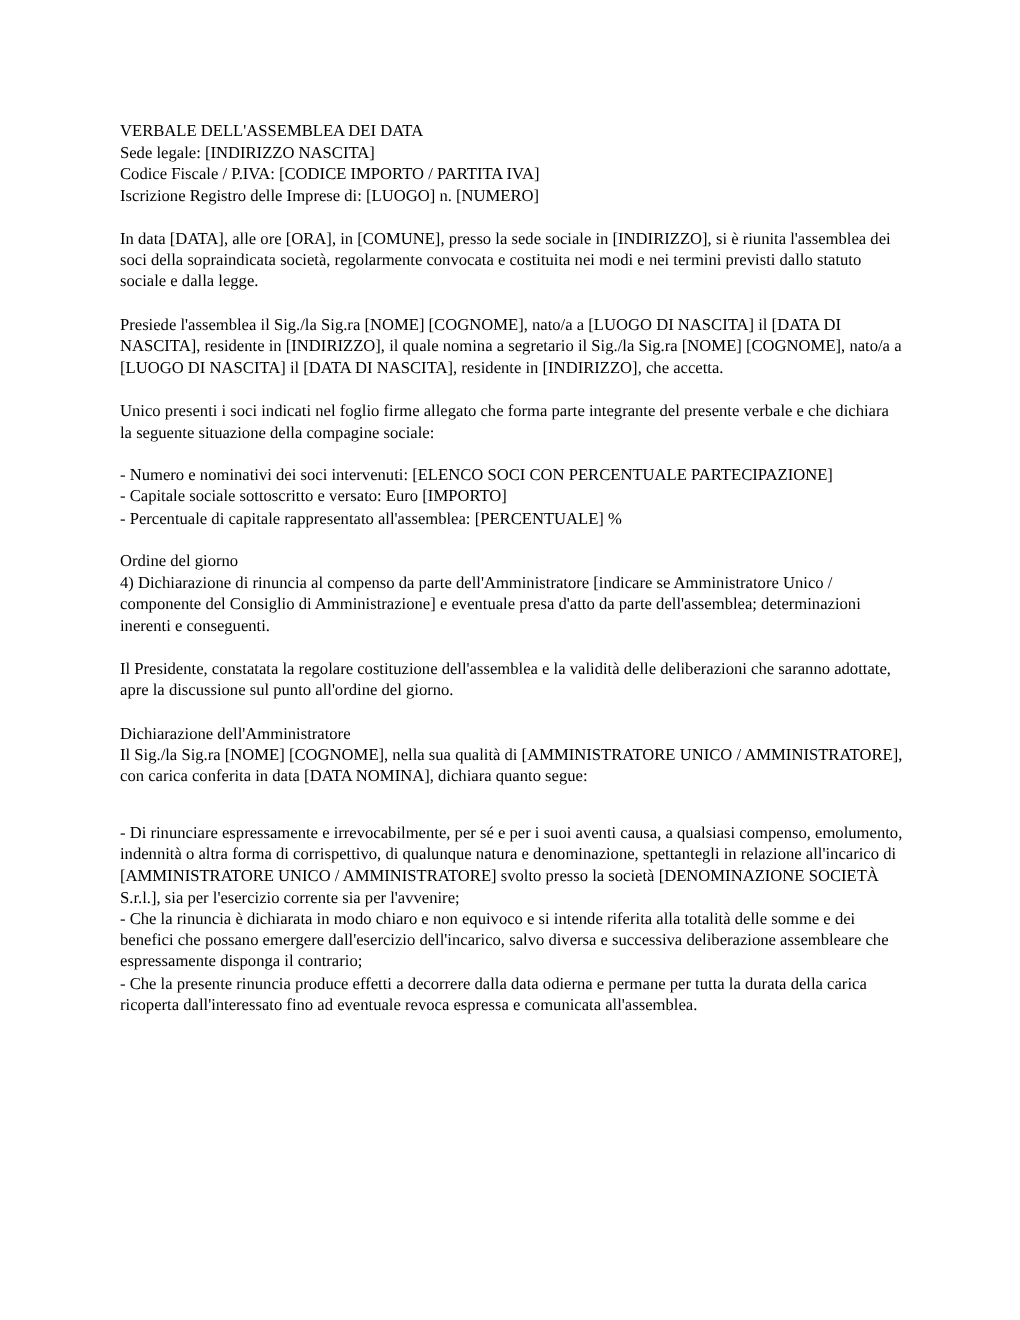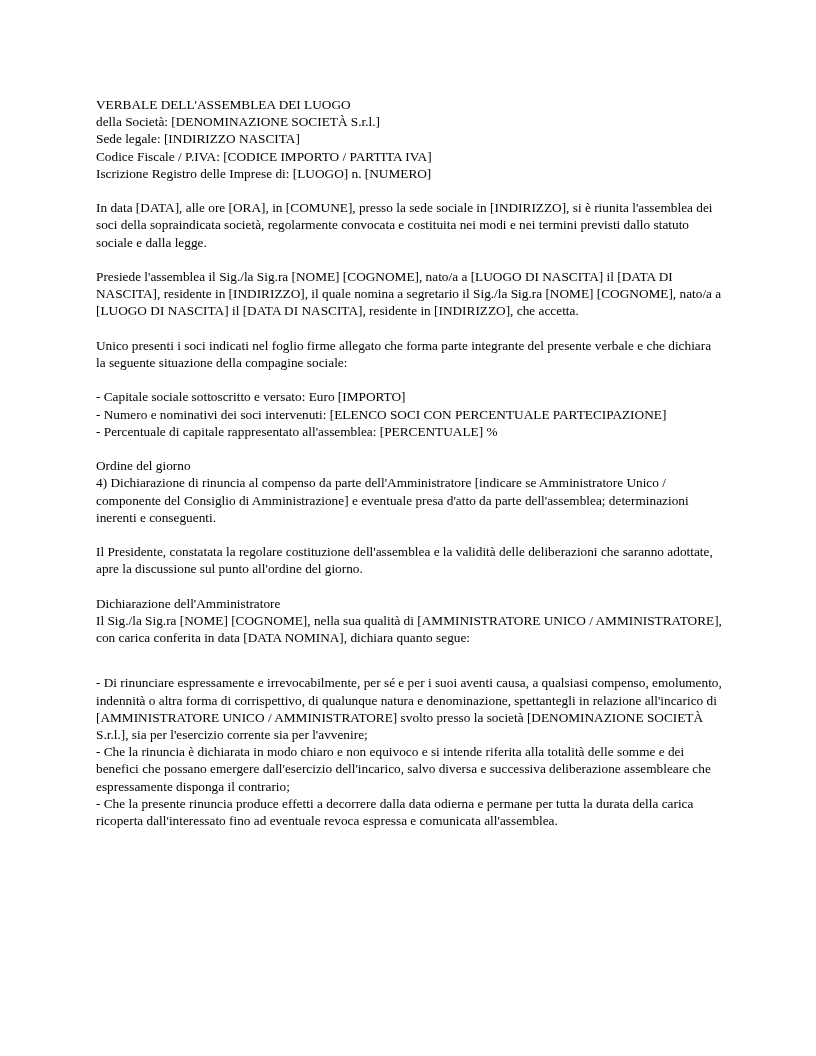--- a/index.html
+++ b/index.html
@@ -41,23 +41,23 @@
   .line {
     display: block;
     white-space: pre-wrap;
   }
 </style>
 </head>
 <body>
 
 <div class="page">
   <div class="doc-body" id="doc-body">
-      <p class="block"><span class="line">VERBALE DELL'ASSEMBLEA DEI LUOGO</span><span class="line">della Società: [DENOMINAZIONE SOCIETÀ S.r.l.]</span><span class="line">Sede legale: [INDIRIZZO NASCITA]</span><span class="line">Codice Fiscale / P.IVA: [CODICE IMPORTO / PARTITA IVA]</span><span class="line">Iscrizione Registro delle Imprese di: [LUOGO] n. [NUMERO]</span></p>
+      <p class="block"><span class="line">VERBALE DELL'ASSEMBLEA DEI DATA</span><span class="line">Sede legale: [INDIRIZZO NASCITA]</span><span class="line">Codice Fiscale / P.IVA: [CODICE IMPORTO / PARTITA IVA]</span><span class="line">Iscrizione Registro delle Imprese di: [LUOGO] n. [NUMERO]</span></p>
       <p class="block"><span class="line">In data [DATA], alle ore [ORA], in [COMUNE], presso la sede sociale in [INDIRIZZO], si è riunita l'assemblea dei soci della sopraindicata società, regolarmente convocata e costituita nei modi e nei termini previsti dallo statuto sociale e dalla legge.</span></p>
       <p class="block"><span class="line">Presiede l'assemblea il Sig./la Sig.ra [NOME] [COGNOME], nato/a a [LUOGO DI NASCITA] il [DATA DI NASCITA], residente in [INDIRIZZO], il quale nomina a segretario il Sig./la Sig.ra [NOME] [COGNOME], nato/a a [LUOGO DI NASCITA] il [DATA DI NASCITA], residente in [INDIRIZZO], che accetta.</span></p>
       <p class="block"><span class="line">Unico presenti i soci indicati nel foglio firme allegato che forma parte integrante del presente verbale e che dichiara la seguente situazione della compagine sociale:</span></p>
-      <p class="block"><span class="line">- Capitale sociale sottoscritto e versato: Euro [IMPORTO]</span><span class="line">- Numero e nominativi dei soci intervenuti: [ELENCO SOCI CON PERCENTUALE PARTECIPAZIONE]</span><span class="line">- Percentuale di capitale rappresentato all'assemblea: [PERCENTUALE] %</span></p>
+      <p class="block"><span class="line">- Numero e nominativi dei soci intervenuti: [ELENCO SOCI CON PERCENTUALE PARTECIPAZIONE]</span><span class="line">- Capitale sociale sottoscritto e versato: Euro [IMPORTO]</span><span class="line">- Percentuale di capitale rappresentato all'assemblea: [PERCENTUALE] %</span></p>
       <p class="block"><span class="line">Ordine del giorno</span><span class="line">4) Dichiarazione di rinuncia al compenso da parte dell'Amministratore [indicare se Amministratore Unico / componente del Consiglio di Amministrazione] e eventuale presa d'atto da parte dell'assemblea; determinazioni inerenti e conseguenti.</span></p>
       <p class="block"><span class="line">Il Presidente, constatata la regolare costituzione dell'assemblea e la validità delle deliberazioni che saranno adottate, apre la discussione sul punto all'ordine del giorno.</span></p>
       <p class="block"><span class="line">Dichiarazione dell'Amministratore</span><span class="line">Il Sig./la Sig.ra [NOME] [COGNOME], nella sua qualità di [AMMINISTRATORE UNICO / AMMINISTRATORE], con carica conferita in data [DATA NOMINA], dichiara quanto segue:</span></p>
       <p class="block"><span class="line">- Di rinunciare espressamente e irrevocabilmente, per sé e per i suoi aventi causa, a qualsiasi compenso, emolumento, indennità o altra forma di corrispettivo, di qualunque natura e denominazione, spettantegli in relazione all'incarico di [AMMINISTRATORE UNICO / AMMINISTRATORE] svolto presso la società [DENOMINAZIONE SOCIETÀ S.r.l.], sia per l'esercizio corrente sia per l'avvenire;</span><span class="line">- Che la rinuncia è dichiarata in modo chiaro e non equivoco e si intende riferita alla totalità delle somme e dei benefici che possano emergere dall'esercizio dell'incarico, salvo diversa e successiva deliberazione assembleare che espressamente disponga il contrario;</span><span class="line">- Che la presente rinuncia produce effetti a decorrere dalla data odierna e permane per tutta la durata della carica ricoperta dall'interessato fino ad eventuale revoca espressa e comunicata all'assemblea.</span></p>
     </div>
 </div>
 
 </body></html>

